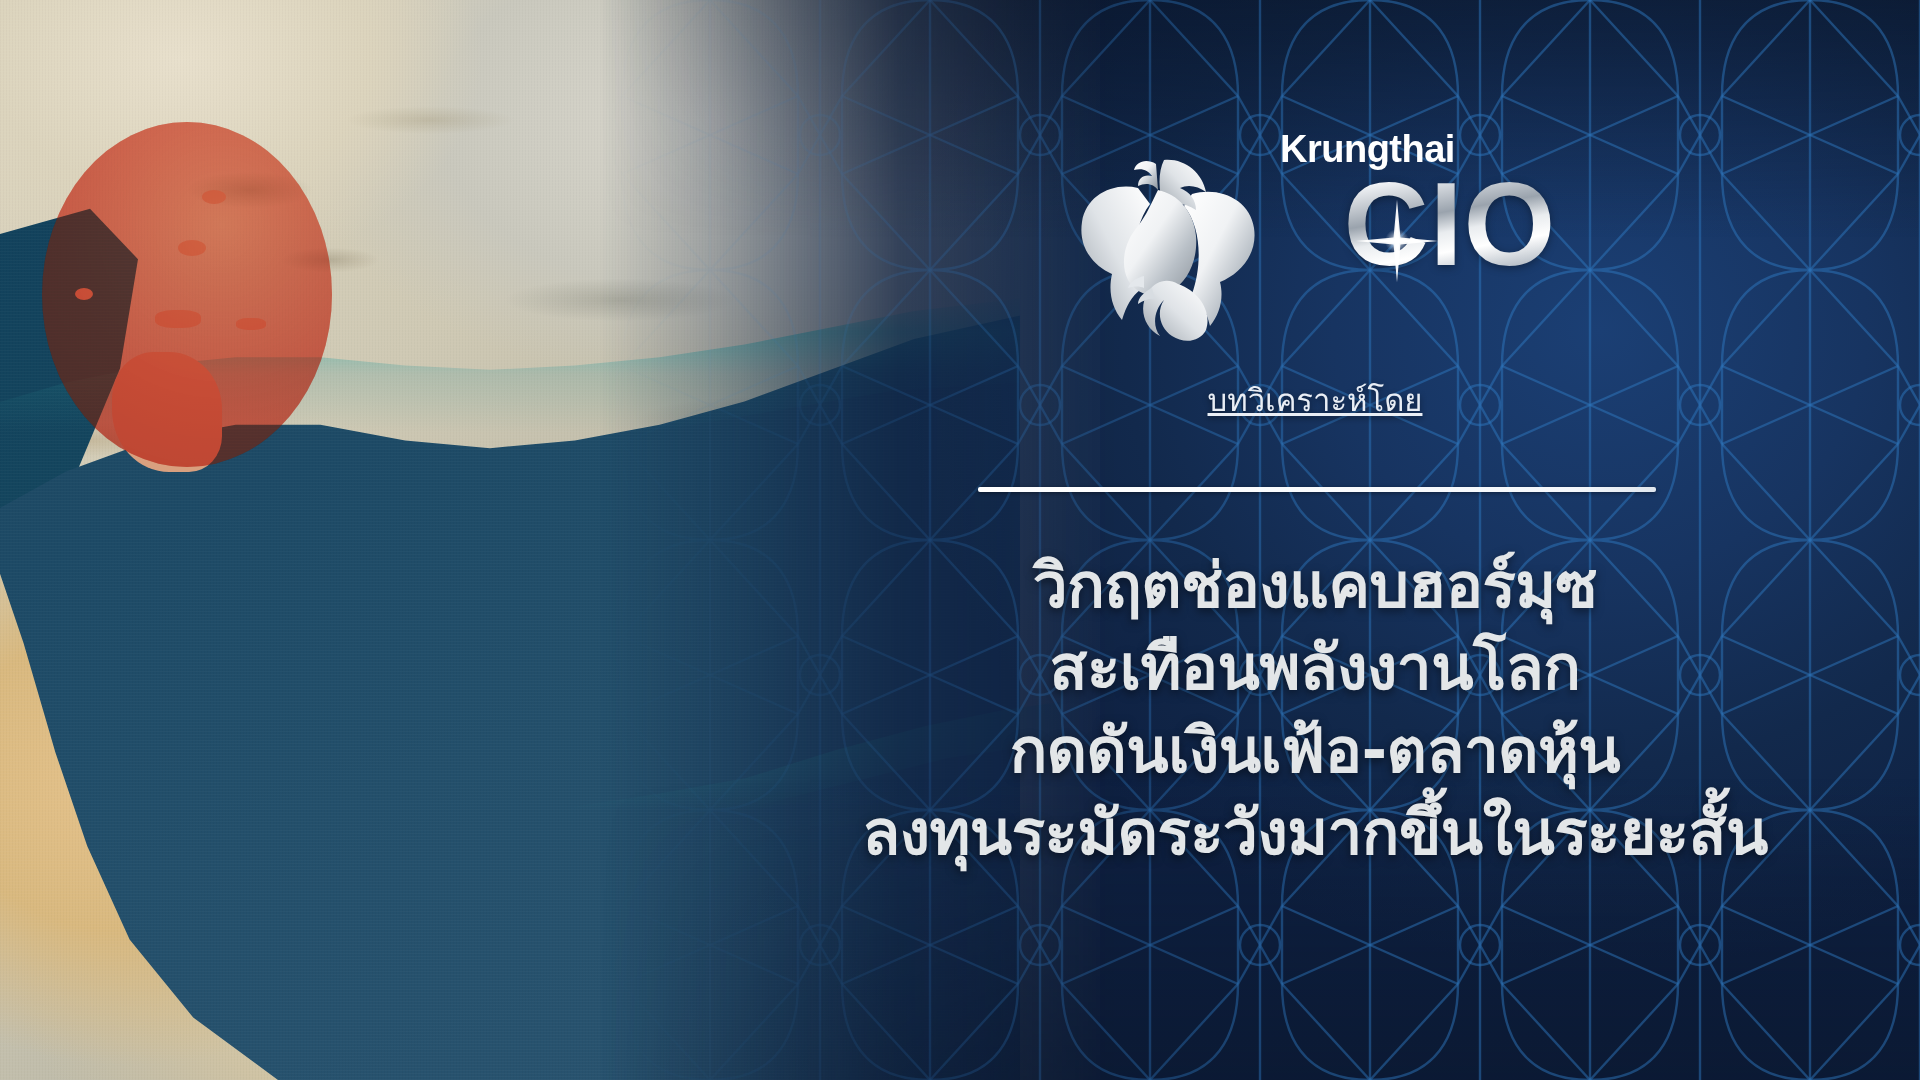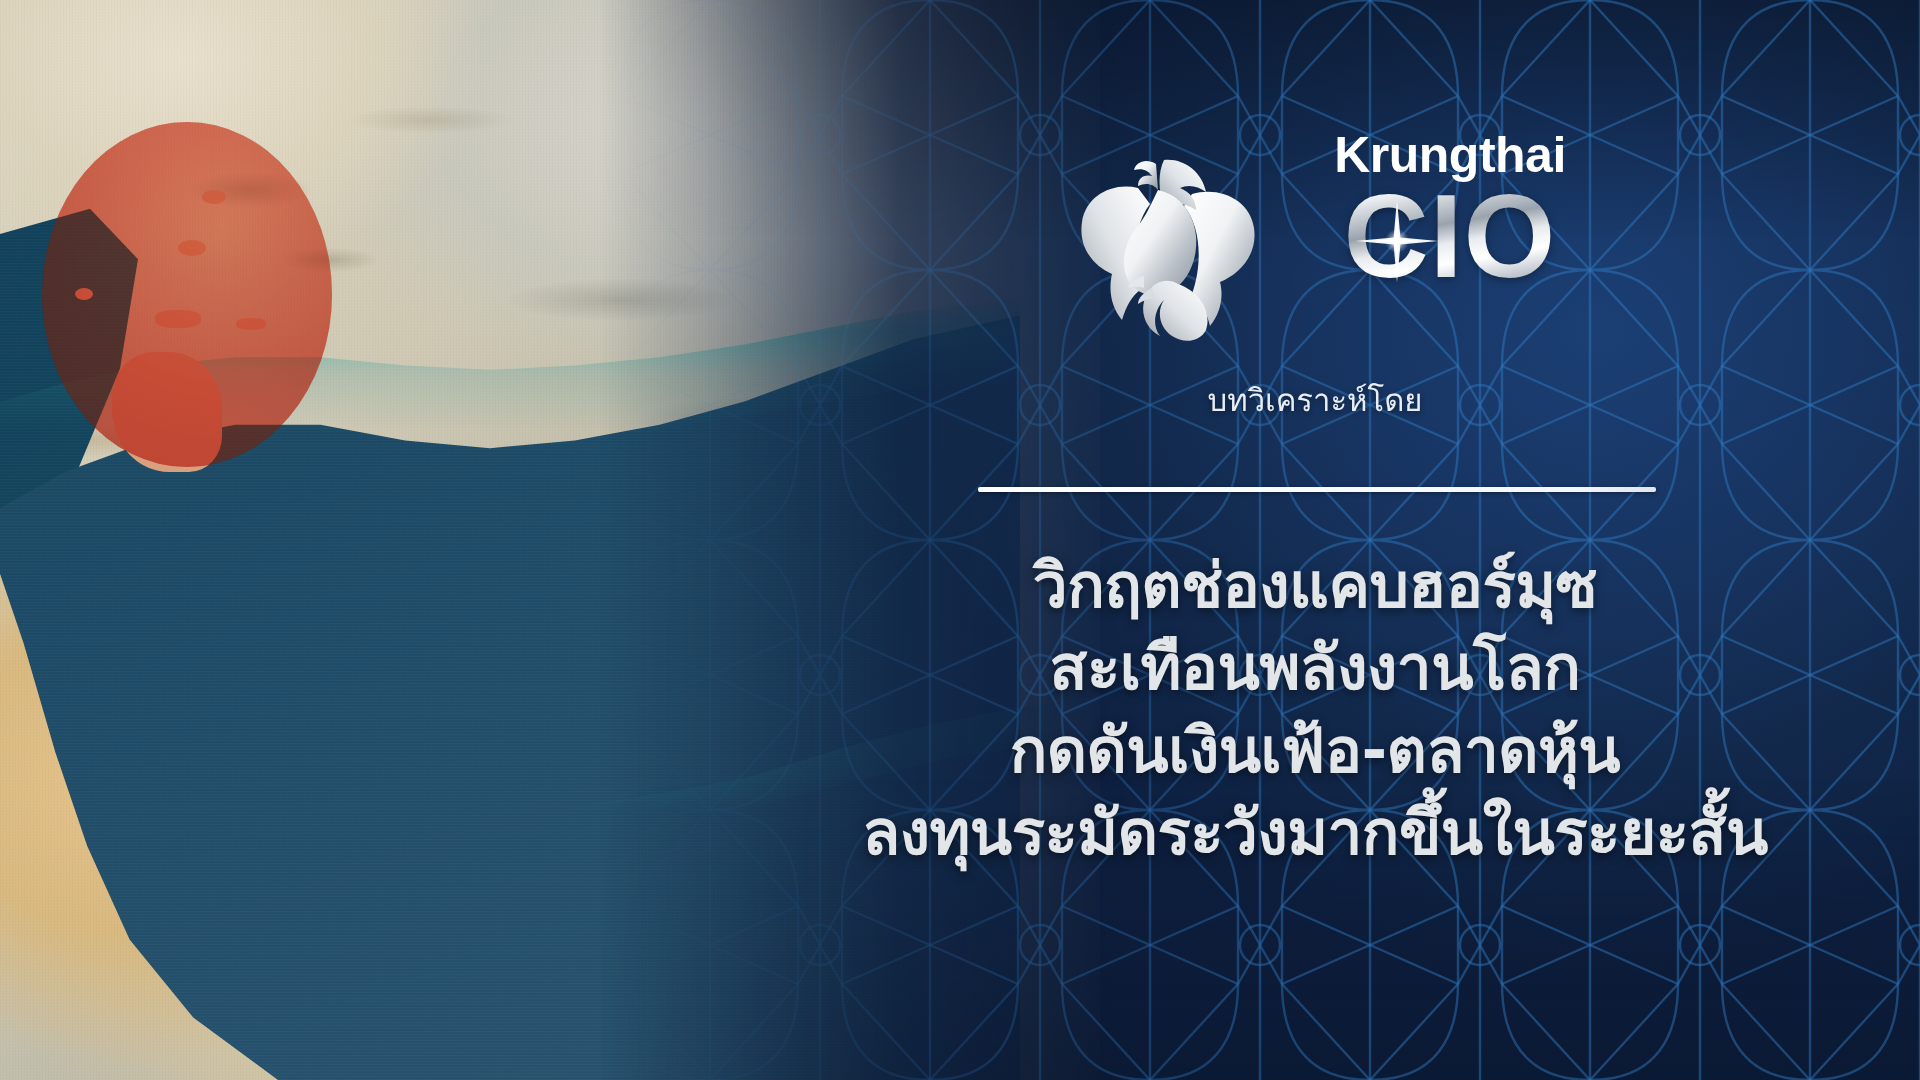--- a/index.html
+++ b/index.html
@@ -113,38 +113,39 @@
     -webkit-mask-image:linear-gradient(90deg, rgba(0,0,0,0) 0px, rgba(0,0,0,.18) 200px, rgba(0,0,0,.55) 420px, rgba(0,0,0,.9) 640px, #000 820px);
             mask-image:linear-gradient(90deg, rgba(0,0,0,0) 0px, rgba(0,0,0,.18) 200px, rgba(0,0,0,.55) 420px, rgba(0,0,0,.9) 640px, #000 820px);
     opacity:.85;
   }
 
   
   .logo-block { position:absolute; left:1060px; top:120px; width:560px; }
   .phoenix { position:absolute; left:0; top:22px; width:210px; height:200px; }
   .brand { position:absolute; left:220px; top:10px; width:340px; }
   .brand-name {
-    font-size:50px; font-weight:bold; color:#ffffff; letter-spacing:-.5px;
-    text-align:center; line-height:1;
+    font-size:38px; font-weight:bold; color:#ffffff; letter-spacing:-.5px;
+    line-height:1;
   }
   .brand-cio {
     font-size:118px; font-weight:bold; line-height:.92; text-align:center;
     letter-spacing:1px; margin-top:2px;
     background:linear-gradient(170deg,#ffffff 0%,#f2f4f7 18%,#9aa3ad 42%,#e9ecef 54%,#ffffff 66%,#b6bec7 82%,#8d959e 100%);
     -webkit-background-clip:text; background-clip:text; color:transparent;
     filter:drop-shadow(0 2px 4px rgba(0,0,0,.35));
   }
   .sparkle { position:absolute; left:294px; top:78px; width:86px; height:86px; pointer-events:none; }
 
   
   .subtitle {
     position:absolute; left:905px; top:380px; width:820px; text-align:center;
     color:#e9eef5; font-size:31px; line-height:1.32;
     font-family:"DejaVu Sans","Liberation Sans",sans-serif;
     text-shadow:0 2px 6px rgba(0,0,0,.45);
+    text-decoration:underline;
   }
   .divider {
     position:absolute; left:978px; top:487px; width:678px; height:5px;
     background:linear-gradient(90deg,#ffffff,#f4f7fb 88%, #dfe6ee 100%);
     border-radius:2px; box-shadow:0 1px 4px rgba(0,0,0,.4);
   }
 
   
   .headline {
     position:absolute; left:690px; top:545px; width:1250px; text-align:center;

